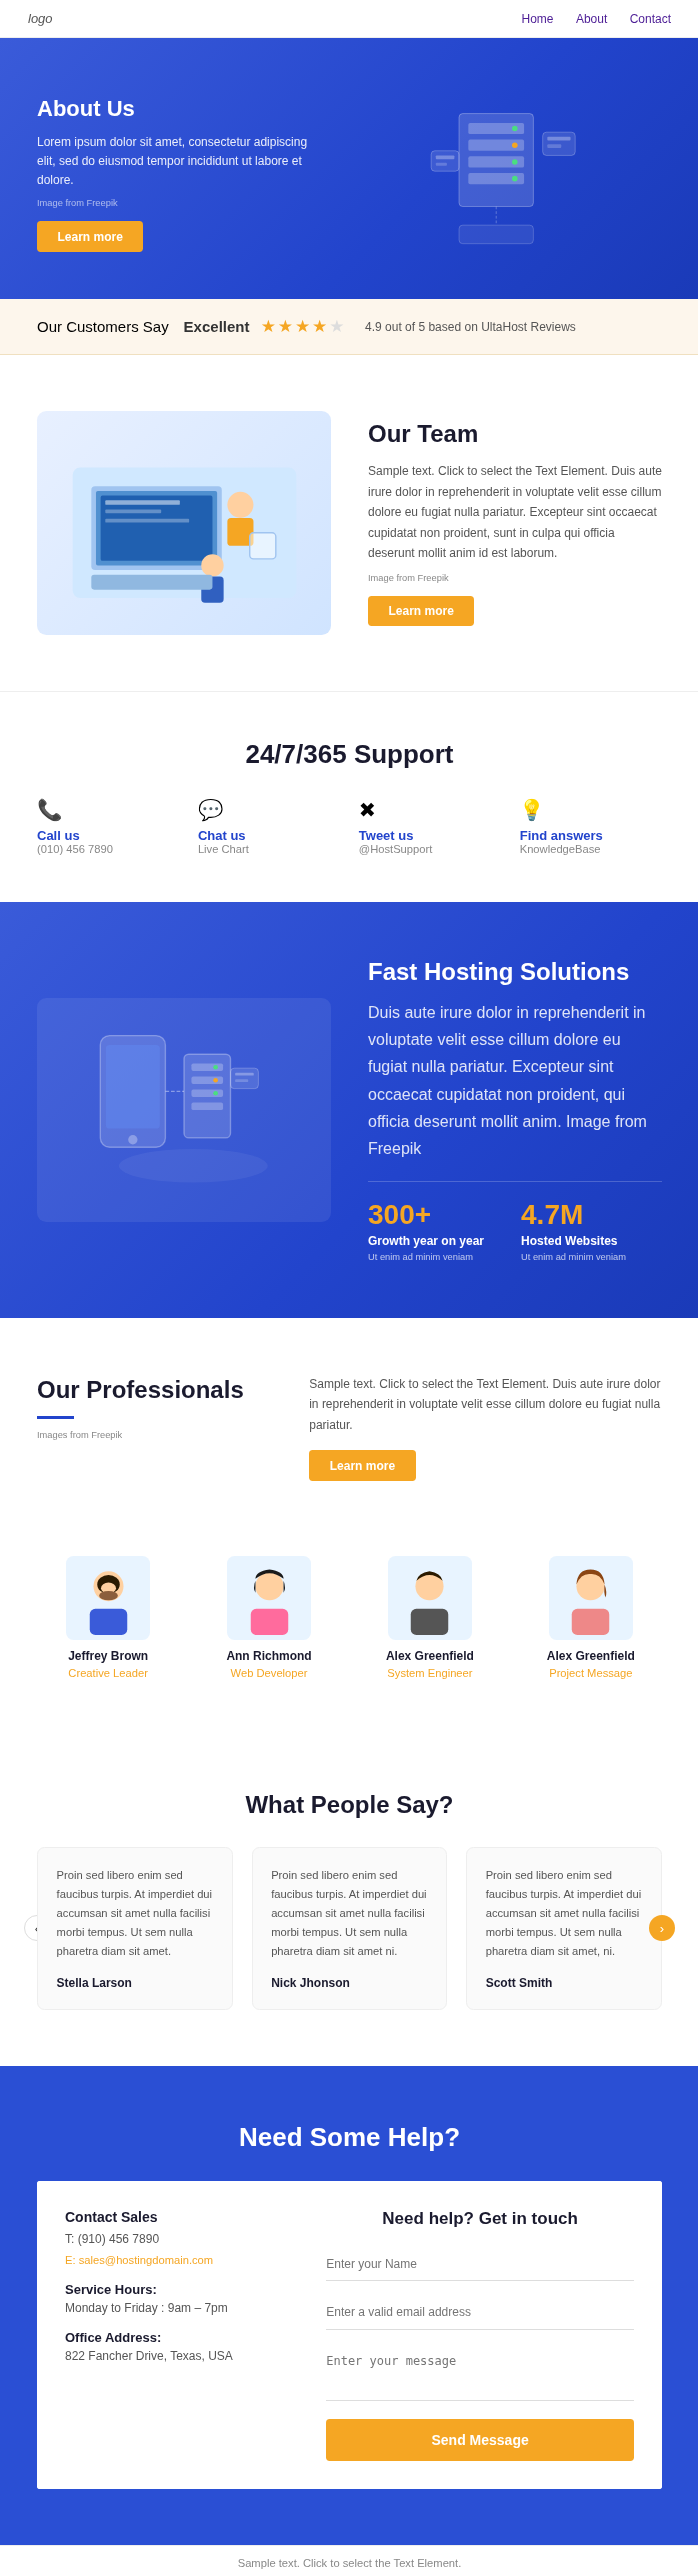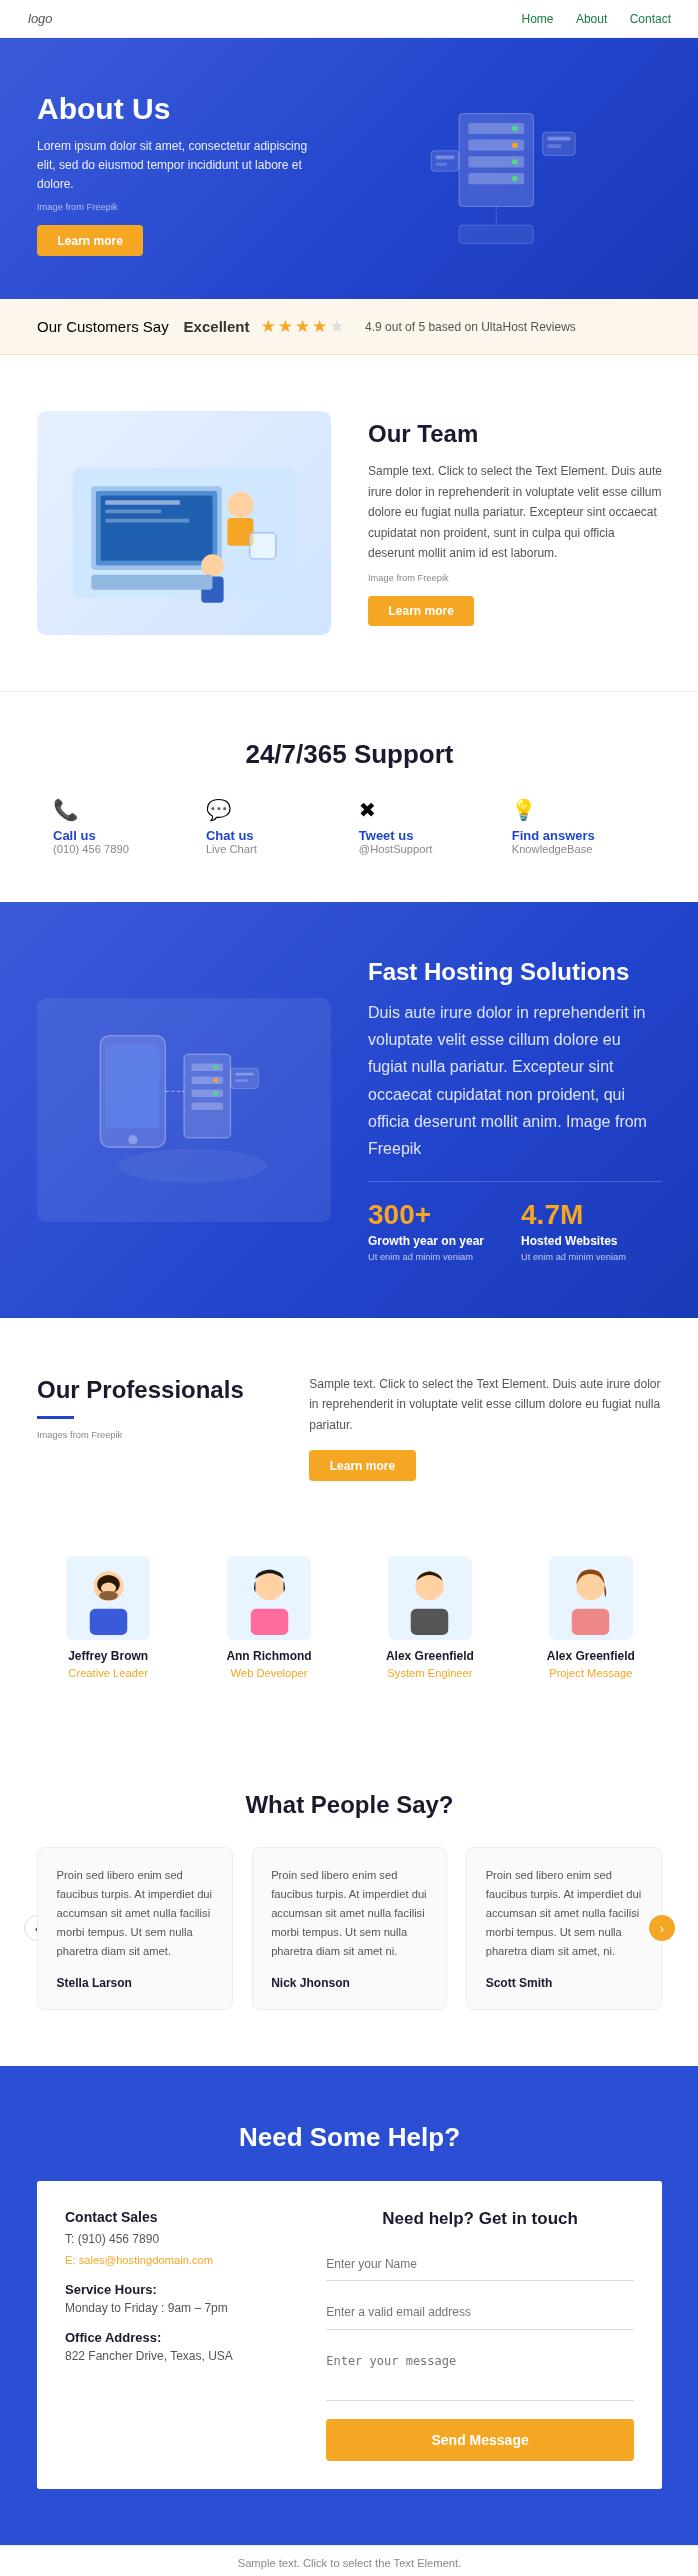--- a/index.html
+++ b/index.html
@@ -5,31 +5,31 @@
     * { margin: 0; padding: 0; box-sizing: border-box; }
     body { font-family: 'Segoe UI', Arial, sans-serif; width: 699px; }
 
     
     nav {
       display: flex; align-items: center; justify-content: space-between;
       padding: 11.2px 28px; background: #fff; border-bottom: 0.9px solid #eee;
     }
     .nav-logo { font-size: 13px; color: #555; font-style: italic; }
     .nav-links { display: flex; gap: 22.4px; }
-    .nav-links a { font-size: 12px; color: #15803d; text-decoration: none; }
+    .nav-links a { font-size: 12px; color: #4c1d95; text-decoration: none; }
 
     
     .hero {
       background: linear-gradient(135deg, #3a5bd9 0%, #2244cc 60%, #1a3ab8 100%);
       padding: 47px 37px 37px 37px;
       min-height: 261px;
       display: flex; align-items: center; position: relative; overflow: hidden;
     }
     .hero-text { flex: 1; color: #fff; z-index: 2; }
-    .hero-text h1 { font-size: 30px; font-weight: 700; margin-bottom: 11.2px; }
+    .hero-text h1 { font-size: 22px; font-weight: 700; margin-bottom: 11.2px; }
     .hero-text p { font-size: 12px; line-height: 1.6; max-width: 279px; opacity: 0.9; margin-bottom: 7.5px; }
     .hero-text .img-credit { font-size: 9.3px; opacity: 0.6; margin-bottom: 13px; }
     .btn-orange {
       background: #f5a623; color: #fff; border: none; padding: 8.4px 20.5px;
       border-radius: 3.7px; font-size: 12px; cursor: pointer; font-weight: 600;
     }
     .hero-img {
       flex: 1; display: flex; justify-content: center; align-items: center;
       z-index: 2;
     }
@@ -58,21 +58,21 @@
       display: flex; align-items: center; justify-content: center;
       overflow: hidden;
     }
     .team-text { flex: 1; }
     .team-text h2 { font-size: 24px; font-weight: 700; margin-bottom: 13px; color: #1a1a2e; }
     .team-text p { font-size: 12px; line-height: 1.7; color: #555; margin-bottom: 9.3px; }
     .team-text .img-credit { font-size: 9.3px; color: #888; margin-bottom: 13px; }
 
     
     .support-section {
-      padding: 47px 53px;
+      padding: 47px 37px;
       text-align: center;
       border-top: 0.9px solid #eee;
     }
     .support-section h2 { font-size: 26px; font-weight: 700; margin-bottom: 28px; color: #1a1a2e; }
     .support-grid {
       display: grid; grid-template-columns: repeat(4, 1fr); gap: 18.6px;
     }
     .support-item { text-align: left; }
     .support-item .icon { font-size: 20.5px; margin-bottom: 5.6px; }
     .support-item .title { font-size: 13px; font-weight: 600; color: #2244cc; }

